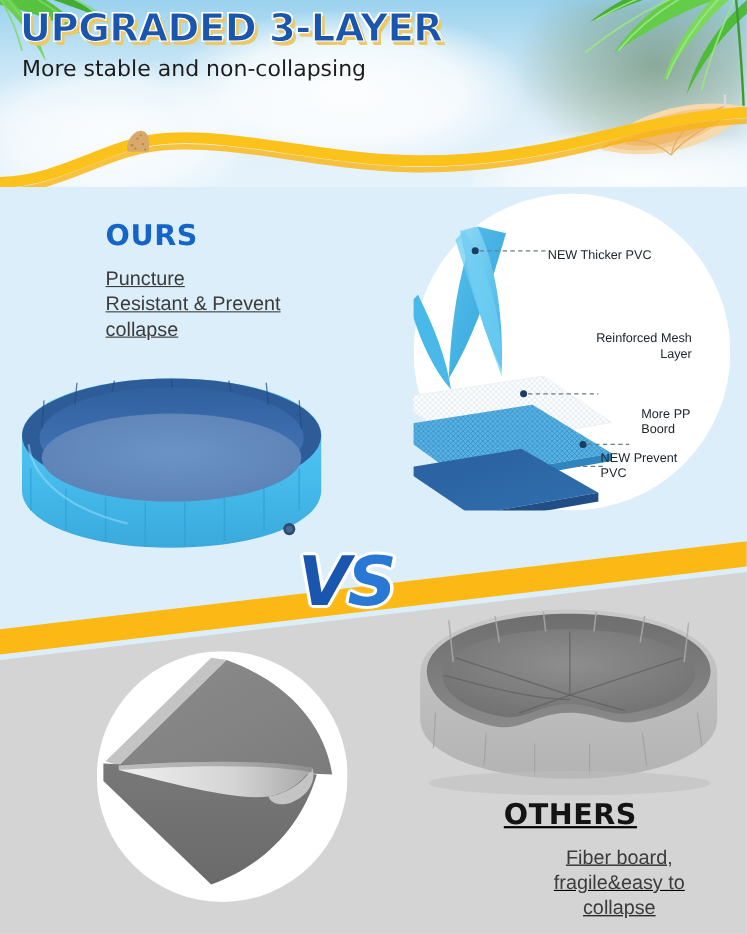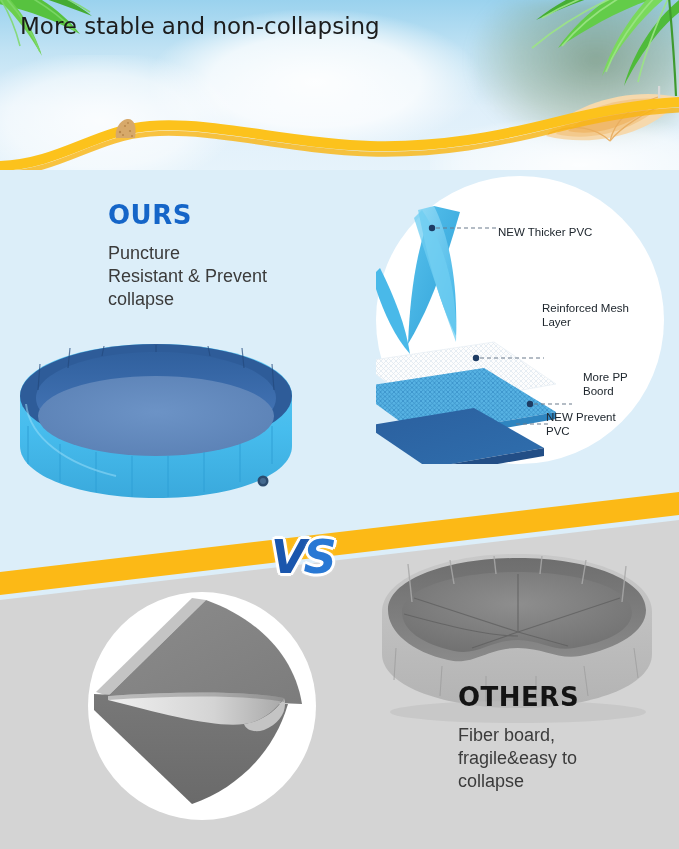--- a/index.html
+++ b/index.html
@@ -85,21 +85,21 @@
        3px 4px 0 #e9c96a,
        2px 3px 0 #e9c96a,
        1px 1px 0 #ffffff,
       -1px -1px 0 #ffffff,
        1px -1px 0 #ffffff,
       -1px  1px 0 #ffffff;
   }
   .subtitle {
     margin: 6px 0 0 2px;
     font-family: "DejaVu Sans", sans-serif;
-    font-size: 23px;
+    font-size: 20px;
     line-height: 25px;
     color: #1c1c1c;
     letter-spacing: 0px;
   }
 
   
   .blue-zone {
     position: absolute;
     left: 0; top: 170px;
     width: 679px; height: 420px;
@@ -119,21 +119,21 @@
     left: 0; top: 0;
     width: 679px; height: 849px;
     background: #fcb916;
     clip-path: polygon(0 572px, 679px 492px, 679px 515px, 0 595px);
     z-index: 3;
   }
 
   
   .ours-block {
     position: absolute;
-    left: 108px; top: 200px;
+    left: 96px; top: 200px;
     z-index: 5;
     width: 230px;
   }
   .ours-title {
     font-family: "DejaVu Sans", sans-serif;
     font-weight: bold;
     font-size: 26px;
     letter-spacing: 0.5px;
     color: #1565c8;
     margin: 0;
@@ -142,23 +142,24 @@
     margin: 12px 0 0 0;
     font-family: "Liberation Sans", sans-serif;
     font-size: 18px;
     line-height: 23px;
     color: #3b3b3b;
   }
 
   
   .others-block {
     position: absolute;
-    left: 458px; top: 682px;
+    left: 458px; top: 726px;
     z-index: 6;
     width: 210px;
+    text-decoration: underline;
   }
   .others-title {
     font-family: "DejaVu Sans", sans-serif;
     font-weight: bold;
     font-size: 26px;
     letter-spacing: 0.5px;
     color: #141414;
     margin: 0;
   }
   .others-desc {
@@ -199,47 +200,46 @@
   .callout {
     position: absolute;
     font-family: Liberation Sans, sans-serif;
     font-size: 11.5px;
     line-height: 13.5px;
     color: #20282f;
     z-index: 7;
     white-space: pre-line;
   }
   .c1 { left: 498px; top: 226px; }
-  .c2 { left: 542px; top: 302px; }
+  .c2 { left: 542px; top: 302px; text-align: right; }
   .c3 { left: 583px; top: 371px; }
   .c4 { left: 546px; top: 411px; }
 
   
   .vs {
     position: absolute;
     left: 271px; top: 498px;
     z-index: 9;
     font-family: "DejaVu Sans", sans-serif;
     font-weight: bold;
     font-style: italic;
-    font-size: 46px;
+    font-size: 62px;
     line-height: 62px;
     letter-spacing: -3px;
     color: #1a56ad;
     text-shadow:
        0 0  5px #ffffff,
        2px 2px 0 #ffffff,
       -2px -2px 0 #ffffff,
        2px -2px 0 #ffffff,
       -2px  2px 0 #ffffff,
        3px 0 0 #ffffff,
       -3px 0 0 #ffffff,
        0 3px 0 #ffffff,
        0 -3px 0 #ffffff;
-    margin-top: 28px;
   }
   .vs .v { color: #1a56ad; }
   .vs .s { color: #2878d4; }
 </style>
 </head>
 <body>
 
 <div id="poster">
 
   <div class="header">
@@ -314,31 +314,32 @@
             <circle cx="13" cy="8" r="1"></circle>
           <circle cx="18" cy="13" r="1.1"></circle>
             <circle cx="11" cy="17" r="1"></circle>
           <circle cx="16" cy="5" r="0.9"></circle>
             <circle cx="20" cy="18" r="1"></circle>
         </g>
       </svg>
     </div>
 
     <div class="title-wrap">
+      <h1 class="title">UPGRADED 3-LAYER</h1>
       <div class="subtitle">More stable and non-collapsing</div>
     </div>
   </div>
 
   <div class="blue-zone"></div>
   <div class="gray-zone"></div>
   <div class="yellow-band"></div>
 
   <div class="ours-block">
     <div class="ours-title">OURS</div>
-    <div class="ours-desc" style="white-space:pre-line;">Puncture
+    <div class="ours-desc" style="white-space:pre-line;text-decoration:underline;">Puncture
 Resistant &amp; Prevent
 collapse</div>
   </div>
 
   <div class="blue-pool">
     <svg width="300" height="200" viewBox="0 0 300 200">
       <defs>
         <linearGradient id="outerWall" x1="0" y1="0" x2="0" y2="1">
           <stop offset="0%" stop-color="#5fc8f2"></stop>
           <stop offset="55%" stop-color="#47bdee"></stop>
@@ -547,18 +548,18 @@
                C 128 136, 74 122, 20 108 Z" fill="url(#pCurl)"></path>
       <path d="M196 106 C 200 118, 192 132, 176 138 C 166 141, 158 138, 156 132
                C 172 130, 188 120, 196 106 Z" fill="#c4c4c4"></path>
 
       <path d="M20 104 C 80 100, 150 98, 196 106 L 196 110 C 150 102, 80 104, 20 108 Z" fill="#5e5e5e" opacity="0.35"></path>
     </svg>
   </div>
 
   <div class="others-block">
     <div class="others-title">OTHERS</div>
-    <div class="others-desc" style="white-space:pre-line;">Fiber board,
+    <div class="others-desc" style="white-space:pre-line;text-align:center;">Fiber board,
 fragile&amp;easy to
 collapse</div>
   </div>
 
 </div>
 
 </body></html>

